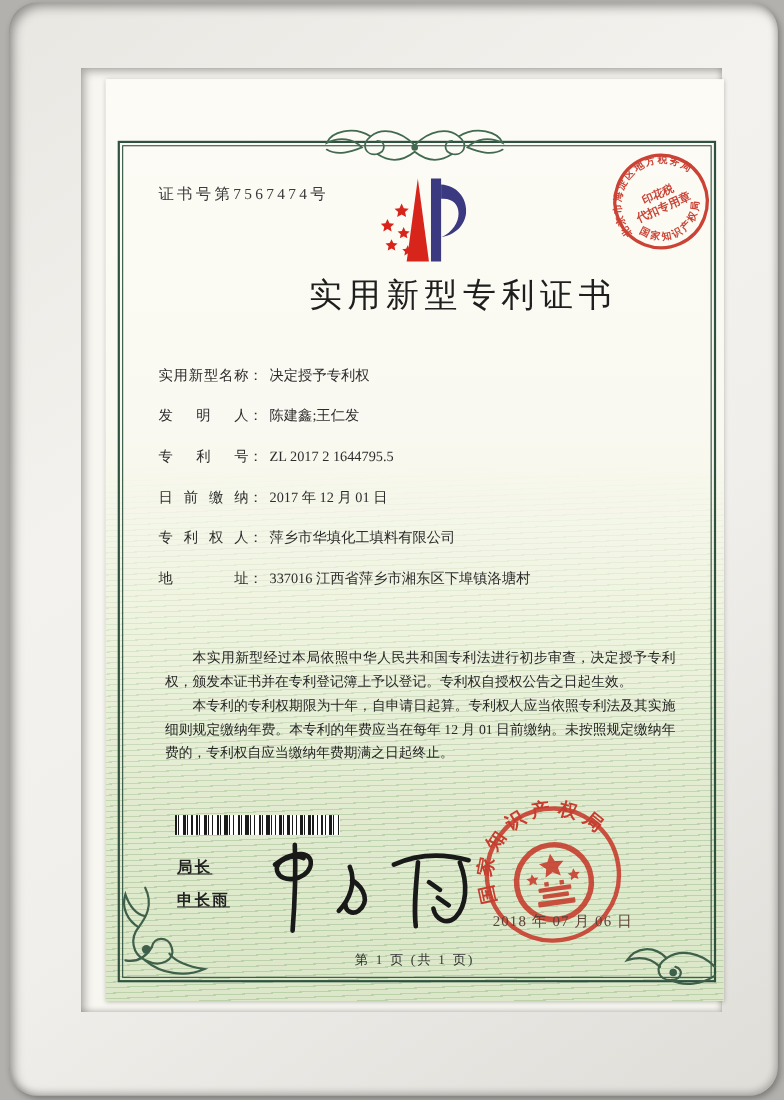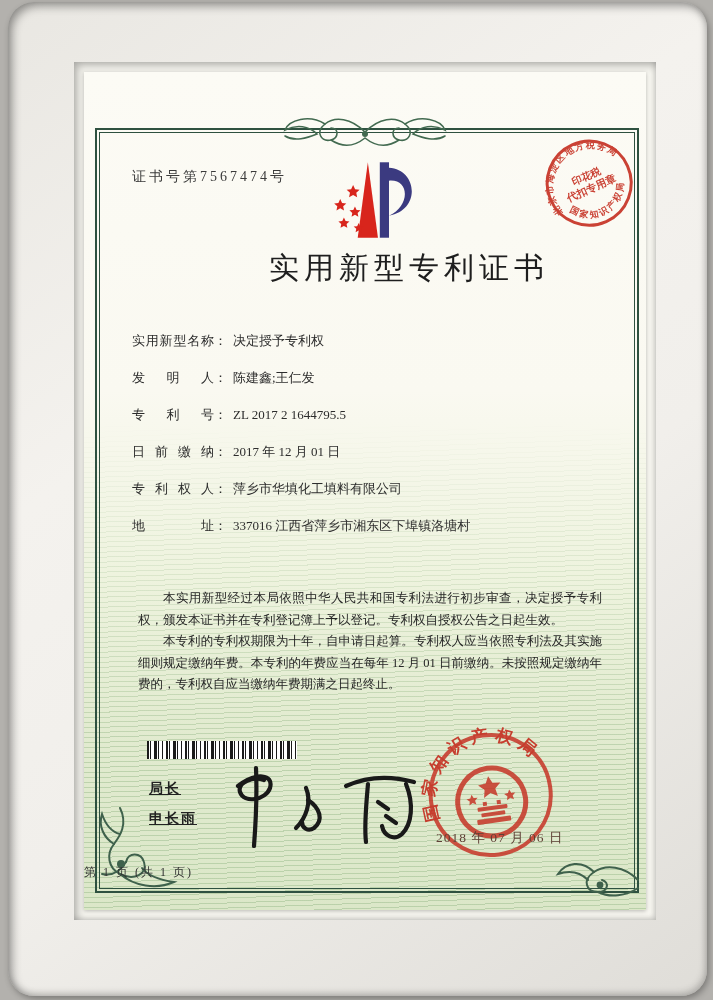--- a/index.html
+++ b/index.html
@@ -15,21 +15,21 @@
     box-shadow:inset 4px 4px 10px rgba(0,0,0,.38), inset -2px -3px 7px rgba(0,0,0,.18),
                2px 3px 6px rgba(0,0,0,.3);
   }
   .opening{
     position:absolute;left:74px;top:62px;width:582px;height:858px;
     background:#f7f6f0;
     box-shadow:inset 3px 3px 8px rgba(0,0,0,.30), inset -2px -2px 5px rgba(0,0,0,.12);
   }
   
   .paper{
-    position:absolute;left:84px;top:72px;width:562px;height:838px;overflow:hidden;
+    position:absolute;left:96px;top:72px;width:562px;height:838px;overflow:hidden;
     background:linear-gradient(180deg,#fcfbf5 0%,#faf9f1 38%,#eef3de 60%,#e2ebd0 78%,#dbe7c8 100%);
     box-shadow:0 1px 4px rgba(0,0,0,.25);
   }
   .waves{
     position:absolute;inset:0;pointer-events:none;
     background:repeating-linear-gradient(178deg,rgba(122,166,110,.34) 0 1px,rgba(255,255,255,0) 1px 5px);
     -webkit-mask-image:linear-gradient(to bottom,transparent 0%,transparent 42%,rgba(0,0,0,.55) 62%,#000 82%);
             mask-image:linear-gradient(to bottom,transparent 0%,transparent 42%,rgba(0,0,0,.55) 62%,#000 82%);
   }
   .inner-border{
@@ -72,21 +72,21 @@
   .officer{position:absolute;left:65px;top:708px;font-size:14px;font-weight:700;color:#222;}
   .officer div{margin-bottom:12px;letter-spacing:2px;text-decoration:underline;}
   .signature{position:absolute;left:126px;top:690px;}
   .cnipa-seal{position:absolute;left:322px;top:638px;transform:rotate(-8deg);opacity:.92;}
   .tax-seal{position:absolute;left:446px;top:51px;transform:rotate(-24deg);opacity:.95;}
   .date-stamp{
     position:absolute;left:352px;top:757px;font-size:13.5px;letter-spacing:1px;
     color:#5f4036;z-index:5;
   }
   .page-footer{
-    position:absolute;left:0;top:792px;width:100%;text-align:left;
+    position:absolute;left:0;top:792px;width:100%;text-align:center;
     font-size:12px;letter-spacing:2px;color:#333;
   }
 </style>
 </head>
 <body>
 
 <div class="frame"></div>
 <div class="opening"></div>
 
 <div class="paper">

